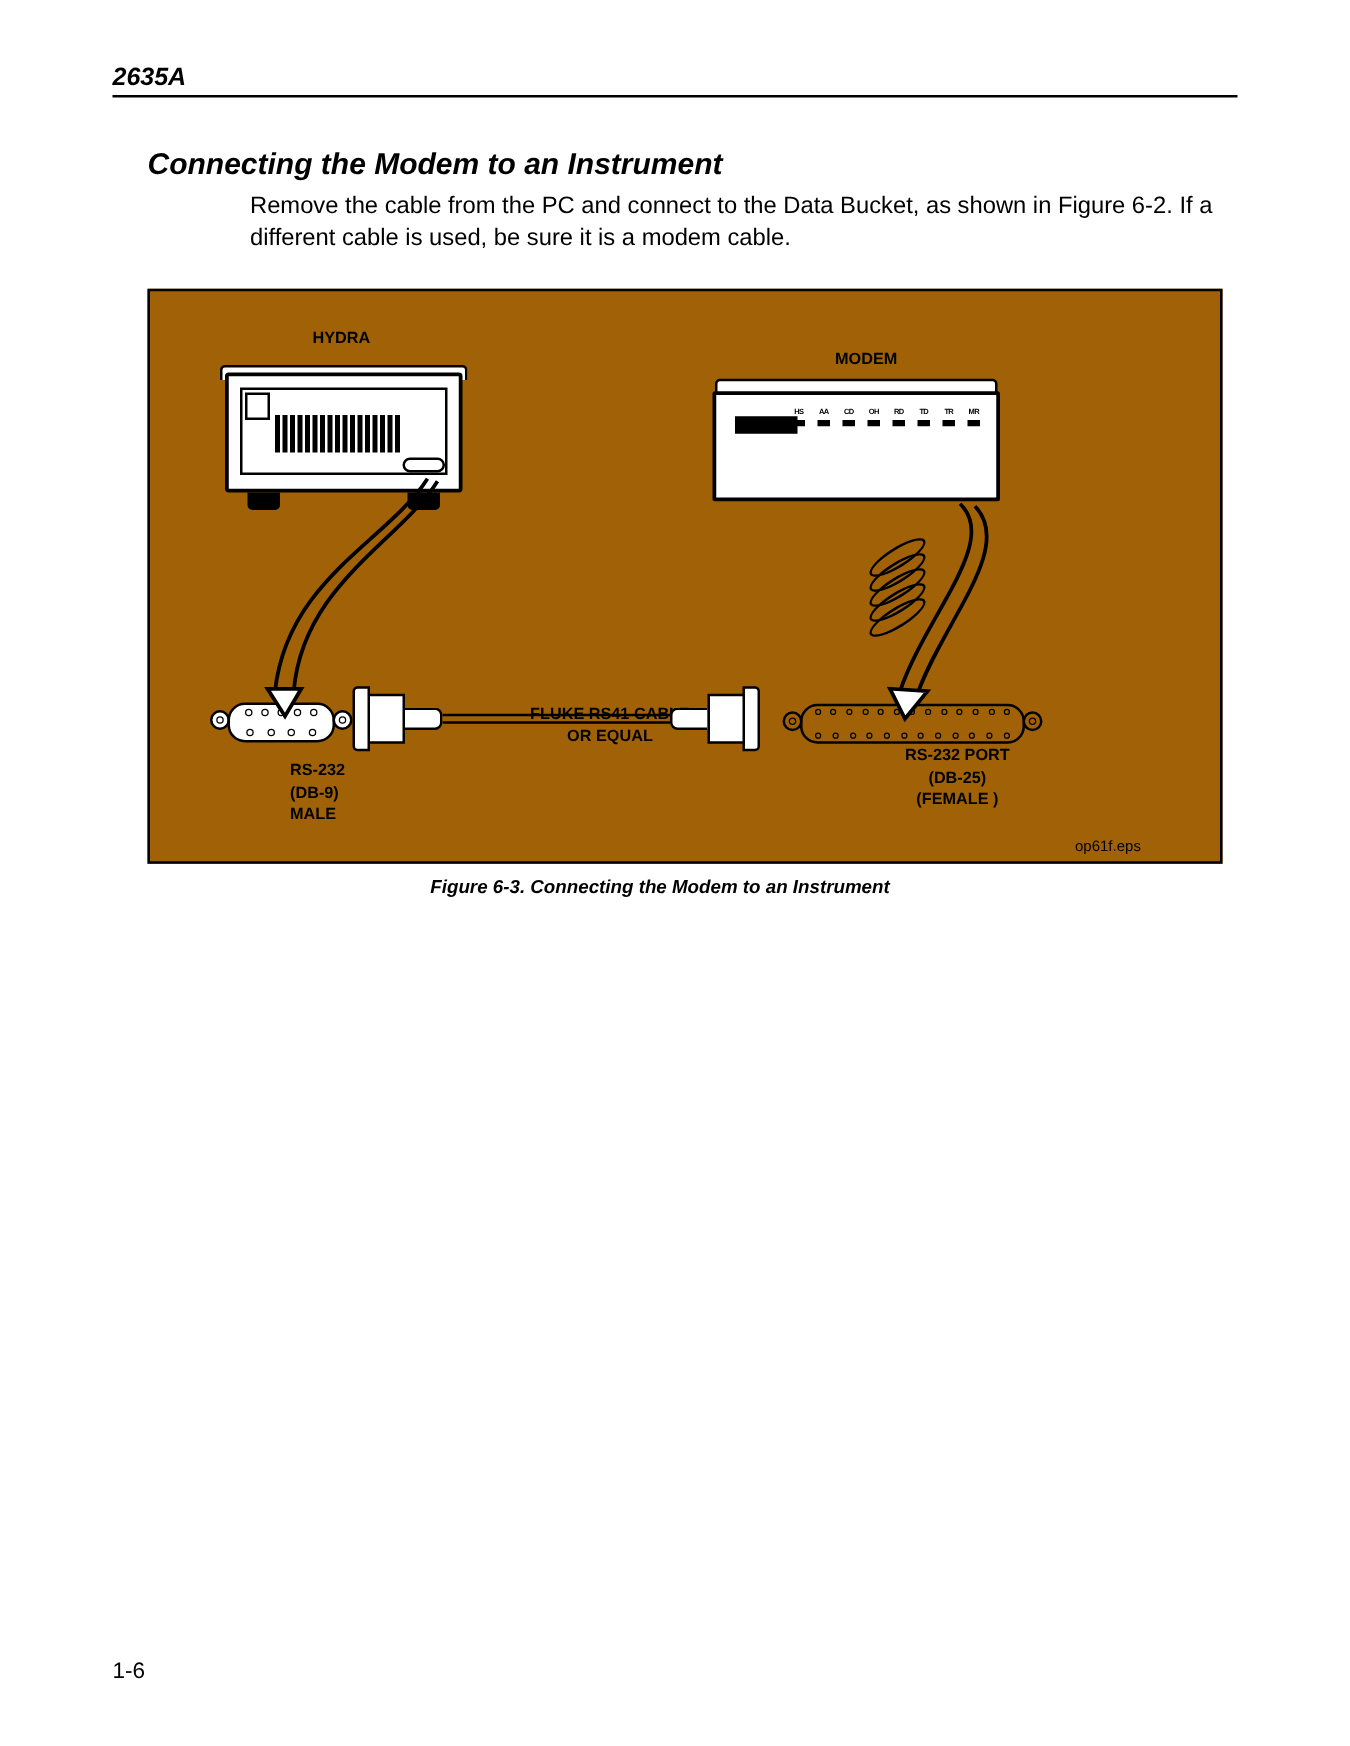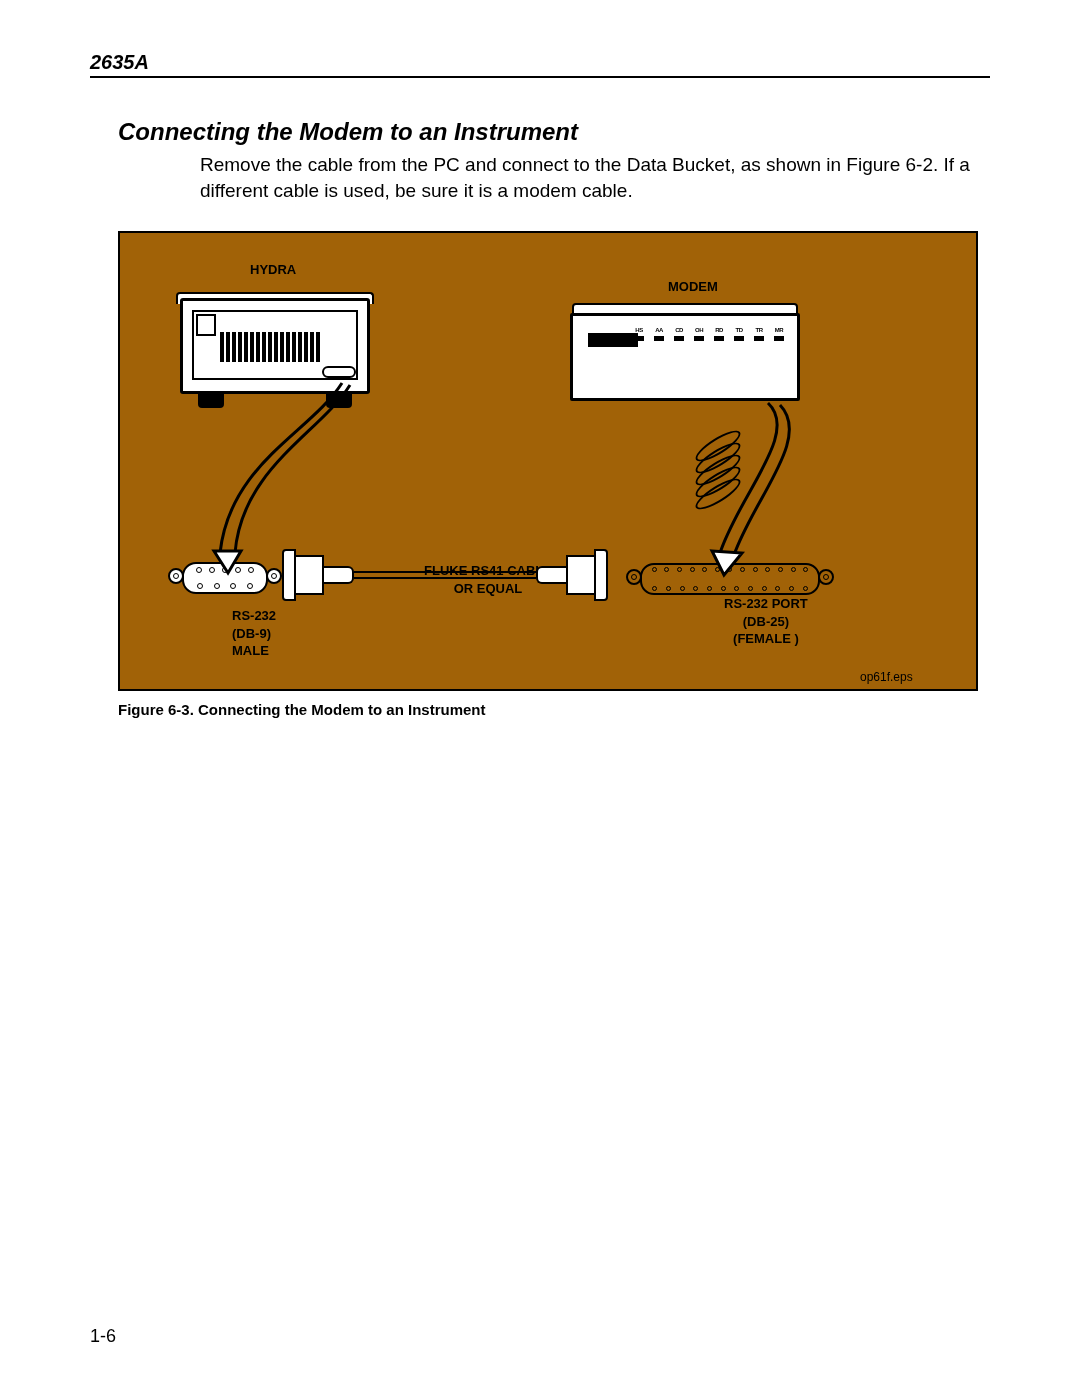--- a/index.html
+++ b/index.html
@@ -51,23 +51,25 @@
   }
   .eps-tag {
     position: absolute;
     left: 860px;
     top: 670px;
     font-size: 12px;
   }
   .fig-caption {
     font-weight: bold;
     font-size: 15px;
+    text-align: center;
     margin-top: 10px;
     margin-left: 28px;
     width: 820px;
+    font-style: italic;
   }
   .page-num {
     position: absolute;
     left: 90px;
     bottom: 50px;
     font-size: 18px;
   }
   
   .lbl {
     position: absolute;

